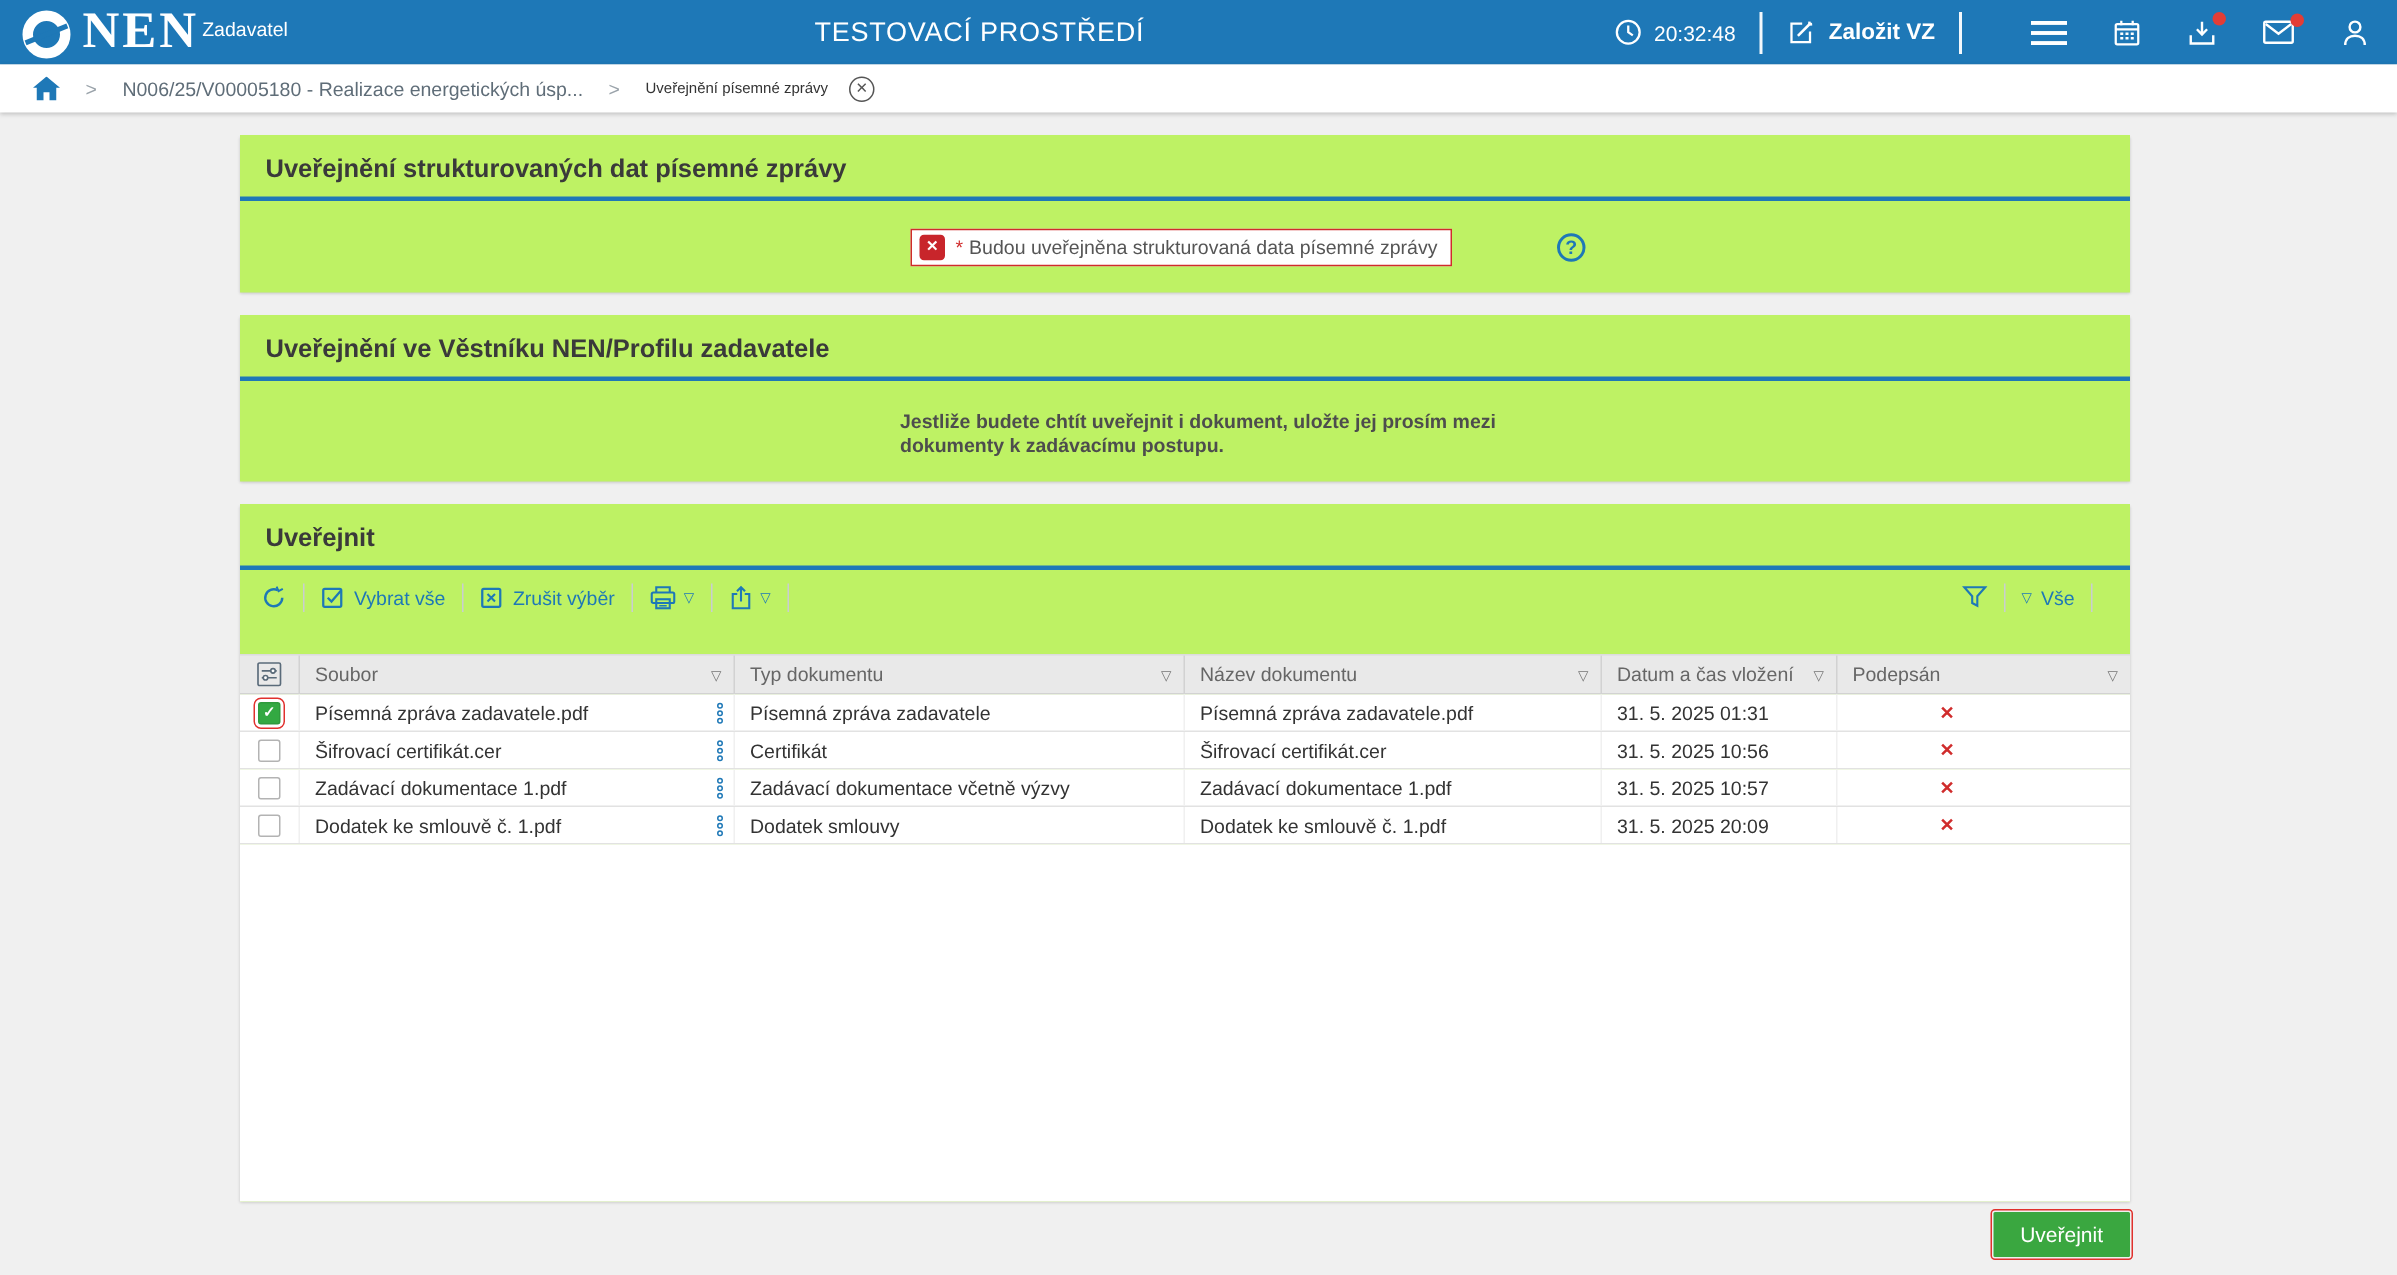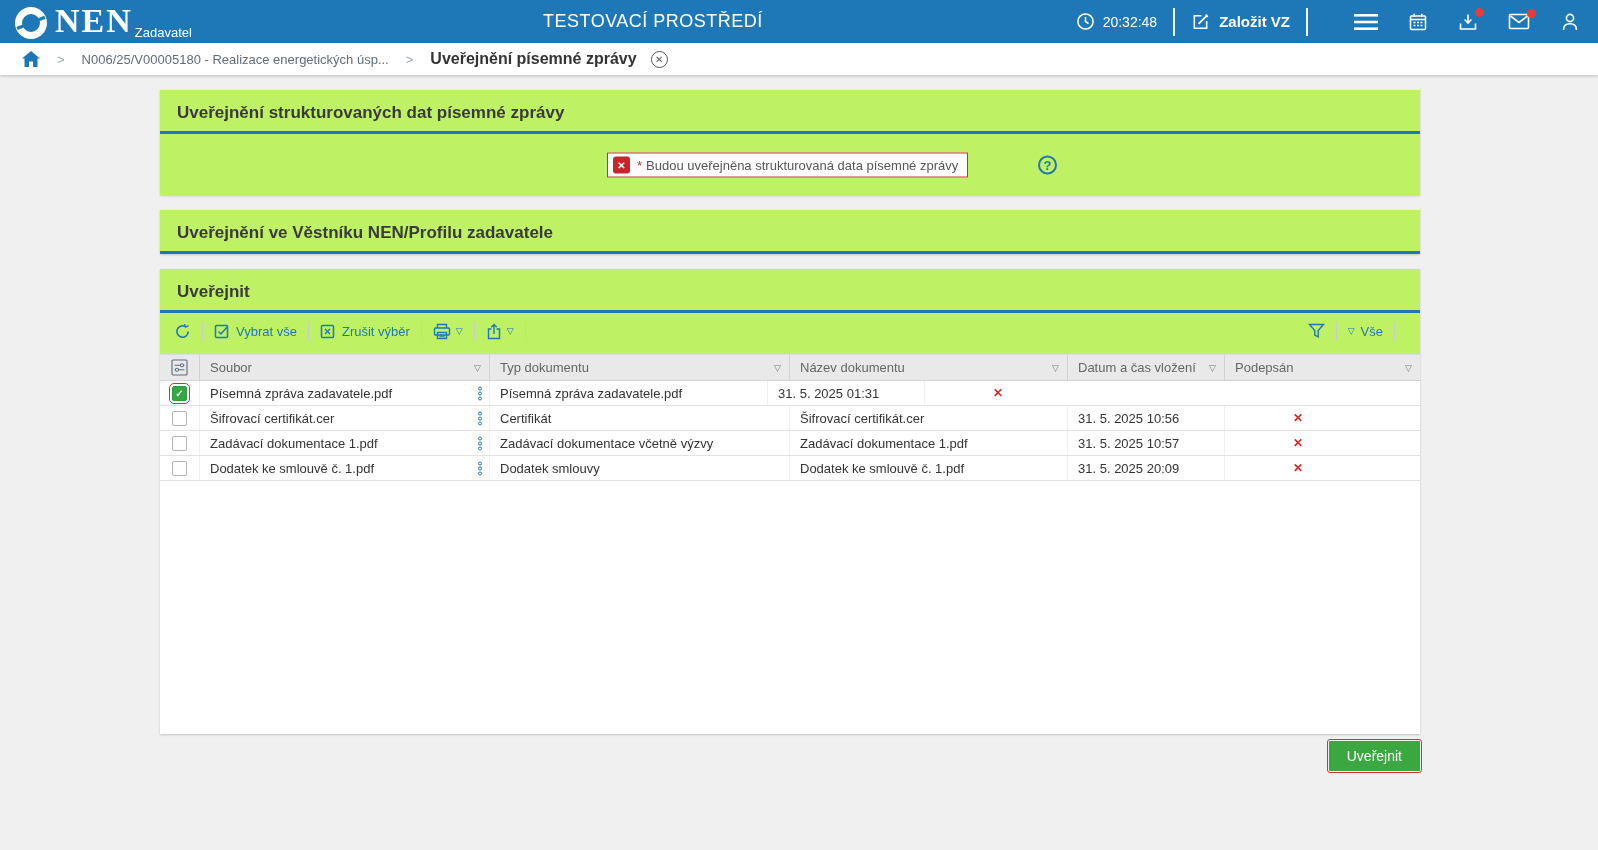--- a/index.html
+++ b/index.html
@@ -5,40 +5,40 @@
   * { margin:0; padding:0; box-sizing:border-box; }
   html,body { width:1598px; height:850px; overflow:hidden;
     font-family:"Liberation Sans", sans-serif; background:#f0f0f0; }
 
   
   .topbar { position:relative; height:43px; background:#1e78b7; color:#fff;
     display:flex; align-items:center; padding:0 18px 0 14px; }
   .logo-wrap { display:flex; align-items:flex-start; }
   .logo-swirl { margin-top:3px; }
   .logo-text { font-size:34px; font-weight:bold; letter-spacing:2px; margin-left:7px; line-height:36px;font-family:Liberation Serif, serif; }
-  .logo-sub { font-size:13px; margin-left:2px; align-self:flex-end; margin-bottom:0; }
+  .logo-sub { font-size:13px; margin-left:2px; align-self:flex-end; margin-bottom:13px; }
   .env-title { position:absolute; left:543px; top:0; height:43px; display:flex; align-items:center;
     font-size:18px; font-weight:normal; letter-spacing:.5px; }
   .topbar-right { margin-left:auto; display:flex; align-items:center;text-align:right; }
   .tb-item { display:flex; align-items:center; }
   .tb-clock-text { font-size:14px; margin-left:8px; }
   .tb-sep { width:2px; height:28px; background:rgba(255,255,255,.95); margin:0 16px; }
   .tb-create-label { font-size:15px; font-weight:bold; margin-left:9px; }
   .tb-icon { position:relative; display:flex; align-items:center; justify-content:center;
     margin-left:30px; cursor:pointer; }
   .tb-icon:first-child { margin-left:0; }
   .badge-dot { position:absolute; top:-4px; right:-6px; width:9px; height:9px;
     border-radius:50%; background:#e23d36; }
 
   
   .breadcrumb { height:32px; background:#fff; display:flex; align-items:center;
     padding-left:22px; box-shadow:0 1px 3px rgba(0,0,0,.22); position:relative; z-index:5; }
   .bc-sep { color:#9aa3aa; font-size:13px; margin:0 17px; }
   .bc-item { font-size:13px; color:#5f6d78; cursor:pointer; }
-  .bc-current { font-size:16px; color:#333; font-weight:bold; }
+  .bc-current { font-size:10px; color:#333; font-weight:normal; }
   .bc-close { margin-left:14px; width:17px; height:17px; border:1.4px solid #555; border-radius:50%;
     color:#555; font-size:10px; display:flex; align-items:center; justify-content:center; cursor:pointer; }
 
   
   .content { width:1260px; margin-left:160px; }
   .panel { background:#bef264; box-shadow:0 1px 2px rgba(0,0,0,.18); margin-top:15px; }
   .panel-title { font-size:17px; font-weight:bold; color:#3a3a3a; padding:13px 17px 8px 17px; }
   .blue-rule { height:3px; background:#1e78b7; }
 
   .p1-body { height:61px; position:relative; }
@@ -58,21 +58,21 @@
   .p3 { height:465px; display:flex; flex-direction:column; }
   .toolbar { height:36px; display:flex; align-items:center; padding:0 14px; color:#1e78b7; }
   .tbtn { display:flex; align-items:center; color:#1e78b7; cursor:pointer; }
   .tbtn-label { font-size:13px; margin-left:6px; }
   .t-sep { width:1px; height:19px; background:#c9cdd1; margin:0 11px; }
   .caret { font-size:9px; margin-left:5px; color:#1e78b7; }
   .toolbar-right { margin-left:auto; display:flex; align-items:center; }
   .tr-vse { font-size:13px; margin-left:6px; color:#1e78b7; cursor:pointer; }
 
   
-  .table { margin-top:5px; }
+  .table { margin-top:20px; }
   .thead { display:flex; height:27px; background:#e9e9e9; border-top:1px solid #dcdcdc;
     border-bottom:1px solid #d2d2d2; }
   .th { position:relative; display:flex; align-items:center; font-size:13px; color:#666;
     padding-left:10px; border-right:1px solid #d2d2d2; }
   .th:last-child { border-right:none; }
   .th .hcaret { position:absolute; right:8px; color:#777; font-size:9px; cursor:pointer; }
   .col-check { width:40px; justify-content:center; padding-left:0; }
   .col-file { width:290px; }
   .col-type { width:300px; }
   .col-name { width:278px; }
@@ -194,20 +194,23 @@
         <span class="notice-star">*</span>
         <span class="notice-text">Budou uveřejněna strukturovaná data písemné zprávy</span>
       </div>
       <span class="help-icon">?</span>
     </div>
   </section>
 
   <section class="panel">
     <h2 class="panel-title">Uveřejnění ve Věstníku NEN/Profilu zadavatele</h2>
     <div class="blue-rule"></div>
+    <div class="p2-body">
+      <p class="p2-note">Jestliže budete chtít uveřejnit i dokument, uložte jej prosím mezi dokumenty k zadávacímu postupu.</p>
+    </div>
   </section>
 
   <section class="panel p3">
     <h2 class="panel-title">Uveřejnit</h2>
     <div class="blue-rule"></div>
 
     <div class="toolbar">
       <span class="tbtn">
         <svg width="17" height="17" viewBox="0 0 18 18" fill="none" stroke="#1e78b7" stroke-width="1.7">
           <path d="M15 9 A6 6 0 1 1 11.8 3.7"></path>
@@ -302,20 +305,21 @@
               <span class="cb cb-checked">✓</span>
             </div>
             <div class="td col-file">
               <span>Písemná zpráva zadavatele.pdf</span>
               <span class="kebab">
                 <i></i>
                 <i></i>
                 <i></i>
               </span>
             </div>
+            <div class="td col-type">Písemná zpráva zadavatele</div>
             <div class="td col-name">Písemná zpráva zadavatele.pdf</div>
             <div class="td col-date">31. 5. 2025 01:31</div>
             <div class="td col-signed">
               <span class="xmark">✕</span>
             </div>
           </div>
           <div class="tr-row">
             <div class="td col-check">
               <span class="cb "></span>
             </div>

